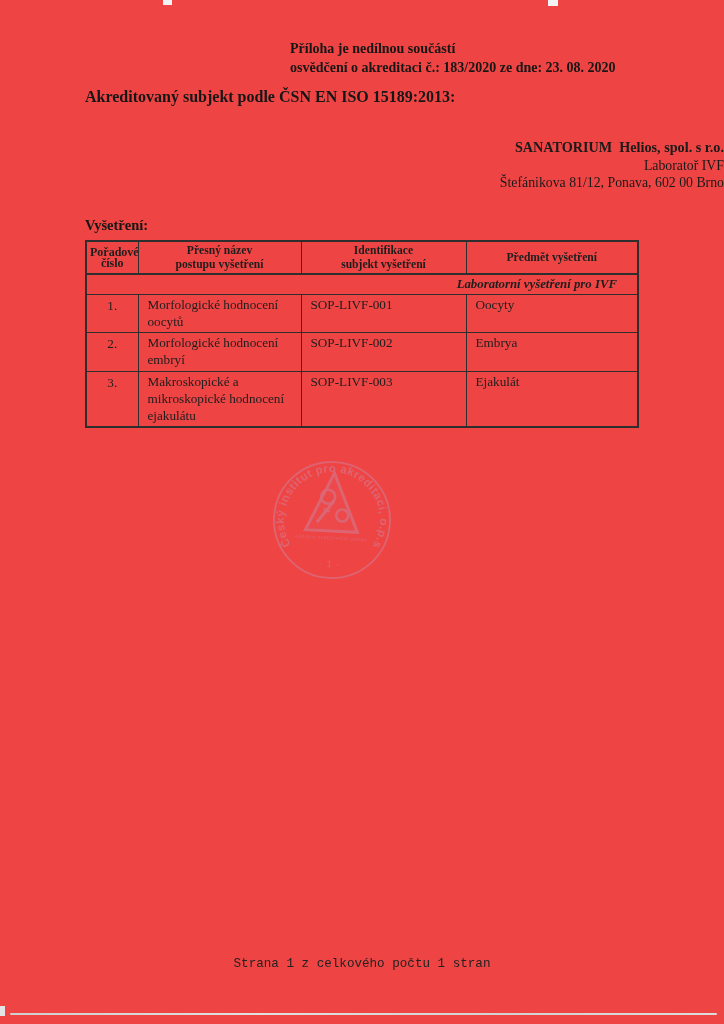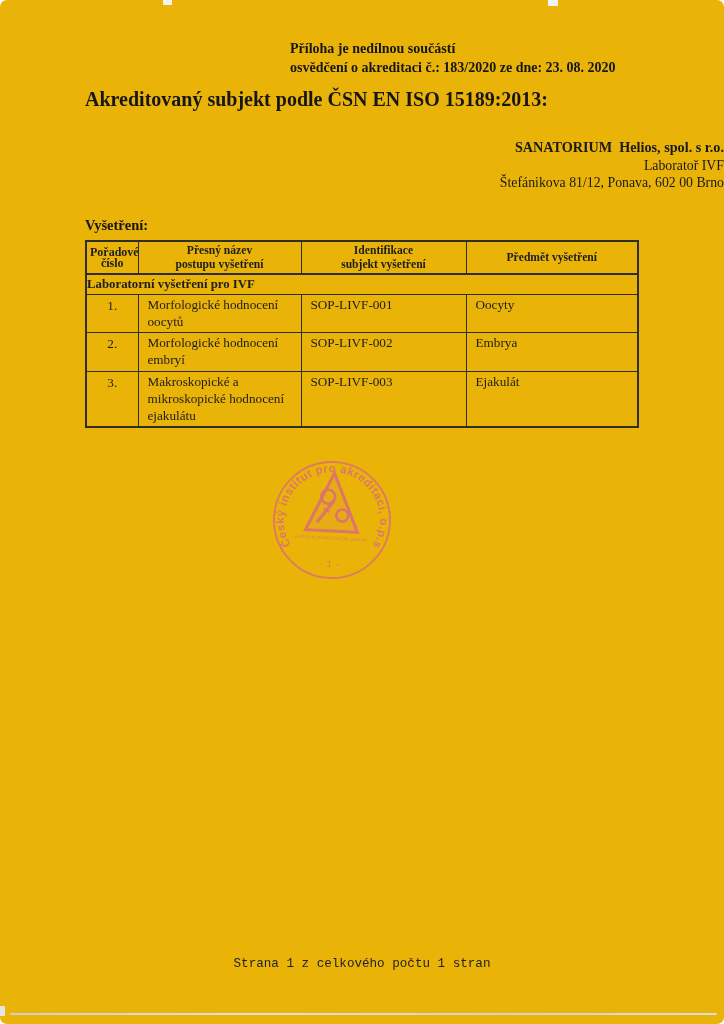--- a/index.html
+++ b/index.html
@@ -3,43 +3,42 @@
 <meta charset="utf-8">
 <style>
   * { margin: 0; padding: 0; box-sizing: border-box; }
   html, body { background: #ffffff; }
   body { font-family: "Liberation Serif", "DejaVu Serif", serif; color: #1c1c1c; }
 
   .page {
     position: relative;
     width: 724px;
     height: 1024px;
-    background: #eab308;
+    background: #ef4444;
     overflow: hidden;
     margin: 0 auto;
-    border-radius: 7px;
   }
 
   
   .cert-header {
     position: absolute;
     left: 290px;
     top: 40px;
     font-weight: bold;
     font-size: 14px;
     line-height: 18.5px;
     white-space: nowrap;
     color: #161616;
   }
   .subject-heading {
     position: absolute;
     left: 85px;
     top: 88px;
     font-weight: bold;
-    font-size: 20px;
+    font-size: 16px;
     white-space: nowrap;
     color: #161616;
     text-align: center;
   }
 
   
   .org-block {
     position: absolute;
     left: 0; top: 139px;
     width: 724px;
@@ -85,24 +84,25 @@
     text-align: center;
     vertical-align: middle;
     height: 32px;
     padding: 2px 3px;
     white-space: pre-line;
   }
   .exam-table thead th.col-num { font-size: 12px; line-height: 11px; }
   .exam-table .group-row td {
     font-weight: bold;
     font-size: 12.8px;
-    text-align: left;
+    text-align: right;
     vertical-align: middle;
     height: 19px;
-    padding: 1px 0;
+    padding: 1px 20px;
+    font-style: italic;
   }
   .exam-table tbody td {
     padding: 2px 8px 2px 9px;
     line-height: 16.8px;
   }
   .exam-table tbody td.cell-num { text-align: center; padding: 3px 2px; }
   .row-h2 { height: 35px; }
   .row-h3 { height: 52px; }
 
   

